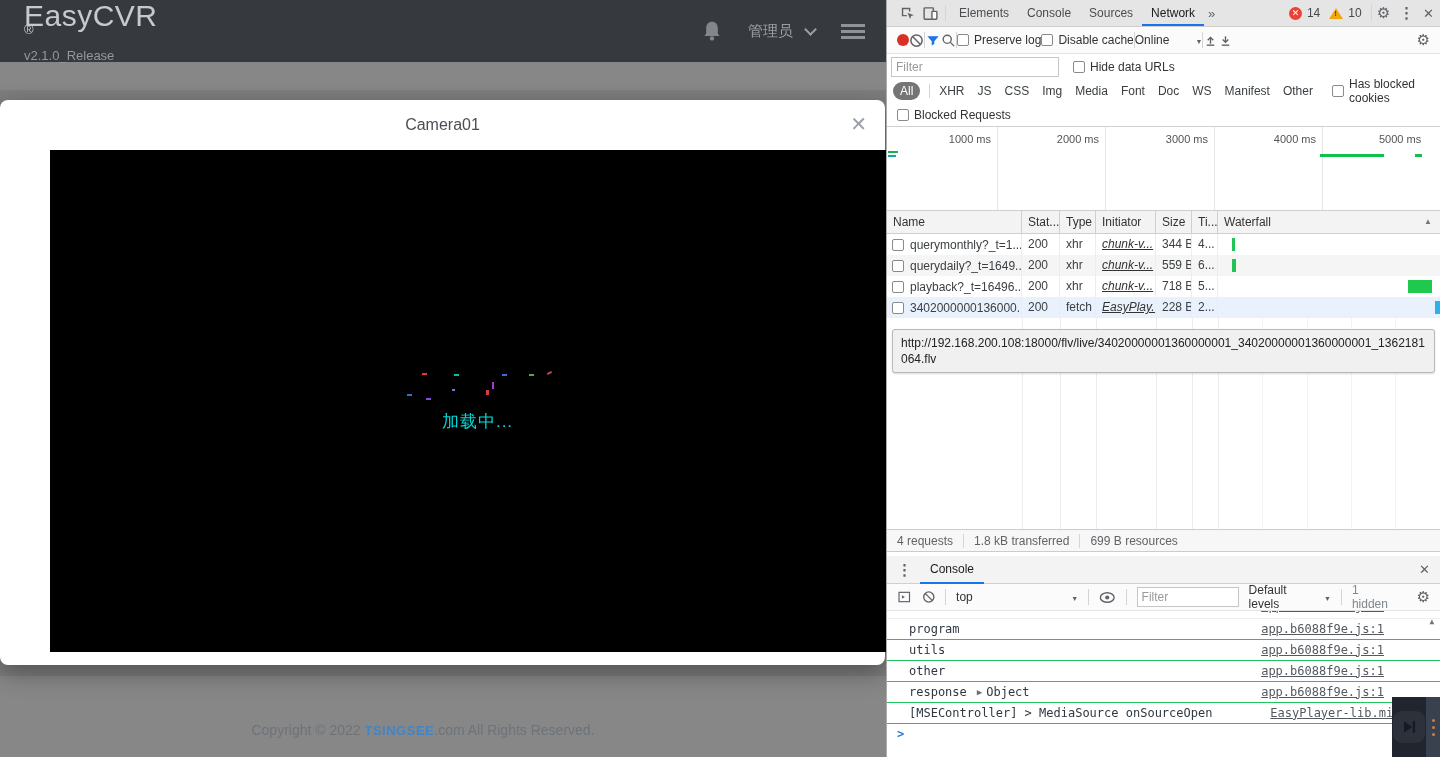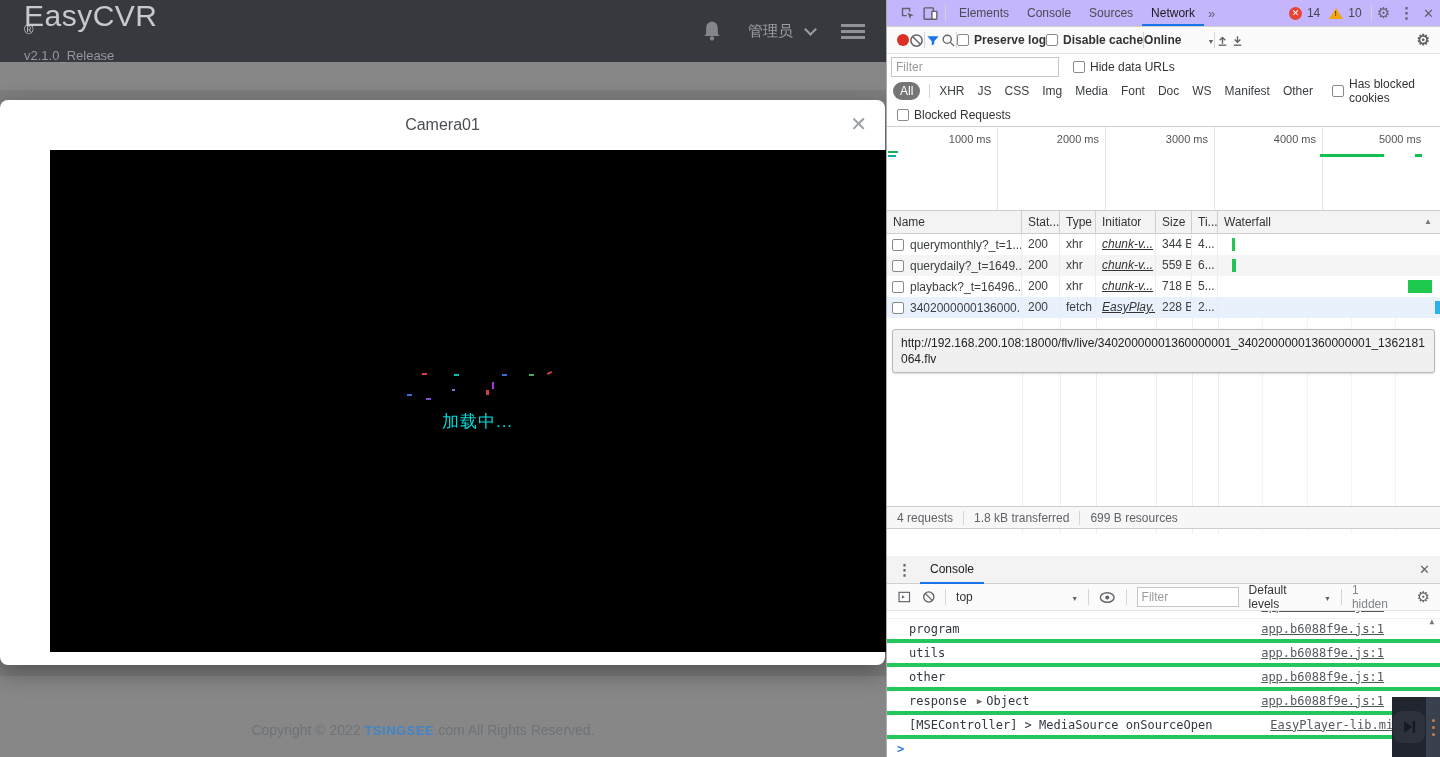--- a/index.html
+++ b/index.html
@@ -39,37 +39,37 @@
             border-left:1px solid #ababab;box-sizing:border-box;font-size:12px;color:#333;}
   .dt-sec{position:absolute;left:0;width:553px;box-sizing:border-box;}
   .sep{width:1px;height:16px;background:#d5d5d5;}
   .icon-gear::before{content:"⚙";font-size:15px;color:#5f6368;}
   .icon-dots-v::before{content:"⋮";font-size:15px;color:#5f6368;font-weight:bold;}
   .icon-close::before{content:"✕";font-size:13px;color:#5f6368;}
   .caret::before{content:"▼";font-size:7px;color:#5f6368;}
   .cb{width:12px;height:12px;border:1px solid #8a8a8a;border-radius:2px;background:#fff;display:inline-block;
       flex:0 0 auto;box-sizing:border-box;}
   
-  .dt-tabbar{top:0;height:27px;background:#c4b5fd;border-bottom:1px solid #d0d0d0;
+  .dt-tabbar{top:0;height:27px;background:#e5e5e5;border-bottom:1px solid #d0d0d0;
              display:flex;align-items:center;padding:0 6px;}
   .dt-tabbar svg{flex:0 0 auto;}
   .tab{height:26px;line-height:26px;padding:0 9px;color:#4a4d51;cursor:pointer;}
   .tab.active{color:#1b1b1b;box-shadow:inset 0 -2px 0 #1a73e8;}
   .more-tabs{color:#5f6368;font-size:13px;padding:0 4px;cursor:pointer;}
   .badges{margin-left:auto;display:flex;align-items:center;gap:5px;}
   .err-ico{width:13px;height:13px;border-radius:50%;background:#e94335;color:#fff;font-size:9px;line-height:13px;
            text-align:center;}
   .err-ico::before{content:"✕";}
   .warn-ico{width:0;height:0;border-left:7px solid transparent;border-right:7px solid transparent;
             border-bottom:11px solid #f2a60d;position:relative;}
   .warn-ico::after{content:"!";position:absolute;left:-2px;top:1px;font-size:8px;color:#5d4303;font-weight:bold;}
   .badge-n{color:#45484c;margin-right:4px;}
   
   .dt-nettools{top:27px;height:27px;background:#fbfbfb;border-bottom:1px solid #e3e3e3;
-               display:flex;align-items:center;gap:0;padding:0 10px;font-weight:bold;}
+               display:flex;align-items:center;gap:0;padding:0 10px;}
   .rec-dot{width:12px;height:12px;border-radius:50%;background:#d93025;}
   .lbl-cb{display:flex;align-items:center;gap:5px;color:#333;}
   .throttle{display:flex;align-items:center;gap:26px;color:#333;cursor:pointer;}
   .spacer{flex:1;}
   
   .dt-filterrow{top:54px;height:25px;background:#fff;display:flex;align-items:center;gap:14px;padding:0 4px;}
   .filter-input{width:158px;height:18px;border:1px solid #c6c6c6;font-size:12px;padding:0 4px;color:#333;
                 font-family:"Liberation Sans",sans-serif;}
   .filter-input::placeholder{color:#9a9a9a;}
   
@@ -104,40 +104,40 @@
   .row-hl{background:#e9f1fc;}
   
   .dt-bodylines{top:318px;height:215px;pointer-events:none;}
   .vline{position:absolute;top:0;height:100%;width:1px;background:#ededed;}
   .vline.faint{background:#f3f3f3;}
   
   .dt-tooltip{top:329px;left:5px;width:543px;background:#f0f0f0;border:1px solid #b9b9b9;border-radius:3px;
               padding:5px 8px;color:#222;font-size:12px;line-height:16px;word-break:break-all;z-index:5;
               box-shadow:0 1px 2px rgba(0,0,0,.15);}
   
-  .dt-statusbar{top:506px;height:23px;background:#f7f7f7;border-top:1px solid #ccc;border-bottom:1px solid #ccc;
+  .dt-statusbar{top:529px;height:23px;background:#f7f7f7;border-top:1px solid #ccc;border-bottom:1px solid #ccc;
                 display:flex;align-items:center;color:#5f6368;}
   .dt-statusbar .s{padding:0 10px;}
   .dt-statusbar .sep{height:14px;}
   
   .dt-drawerbar{top:556px;height:28px;background:#f3f3f3;border-bottom:1px solid #d0d0d0;
                 display:flex;align-items:center;padding:0 10px;gap:8px;}
   .drawer-tab{height:28px;line-height:27px;padding:0 10px;color:#202124;box-shadow:inset 0 -2px 0 #1a73e8;cursor:pointer;}
   .dt-ctools{top:584px;height:27px;background:#fbfbfb;border-bottom:1px solid #e3e3e3;
              display:flex;align-items:center;gap:10px;padding:0 10px;}
   .ctx-select{width:126px;display:flex;align-items:center;justify-content:space-between;color:#333;cursor:pointer;}
   .levels{display:flex;align-items:center;gap:6px;color:#333;cursor:pointer;}
   .hidden-count{color:#80868b;}
   .console-filter{width:92px;height:18px;border:1px solid #c6c6c6;font-size:12px;padding:0 4px;
                   font-family:"Liberation Sans",sans-serif;}
   .console-filter::placeholder{color:#9a9a9a;}
   
   .dt-clog{top:611px;height:146px;background:#fff;font-family:"DejaVu Sans Mono","Liberation Mono",monospace;
            font-size:12px;color:#303942;overflow:hidden;}
-  .clog-row{height:20px;line-height:19px;border-bottom:4px solid #22c55e;padding:0 8px 0 22px;
+  .clog-row{height:20px;line-height:19px;border-bottom:1px solid #22c55e;padding:0 8px 0 22px;
             display:flex;align-items:center;}
   .clog-clip{height:7px;overflow:hidden;border-bottom:1px solid #f0f0f0;}
   .clog-clip .inner{margin-top:-12px;display:flex;padding:0 8px 0 22px;}
   .src-link{margin-left:auto;margin-right:48px;text-decoration:underline;color:#54595f;cursor:pointer;}
   .src-link.long{margin-right:10px;}
   .obj-tri{font-size:9px;color:#6e6e6e;margin:0 4px 0 10px;}
   .obj-tri::before{content:"▶";}
   .prompt-chev{color:#2c7ad6;font-weight:bold;margin-left:-12px;}
   .clog-scroll{position:absolute;right:2px;top:6px;width:12px;text-align:center;font-size:8px;color:#777;}
   .clog-scroll::before{content:"▲";}

